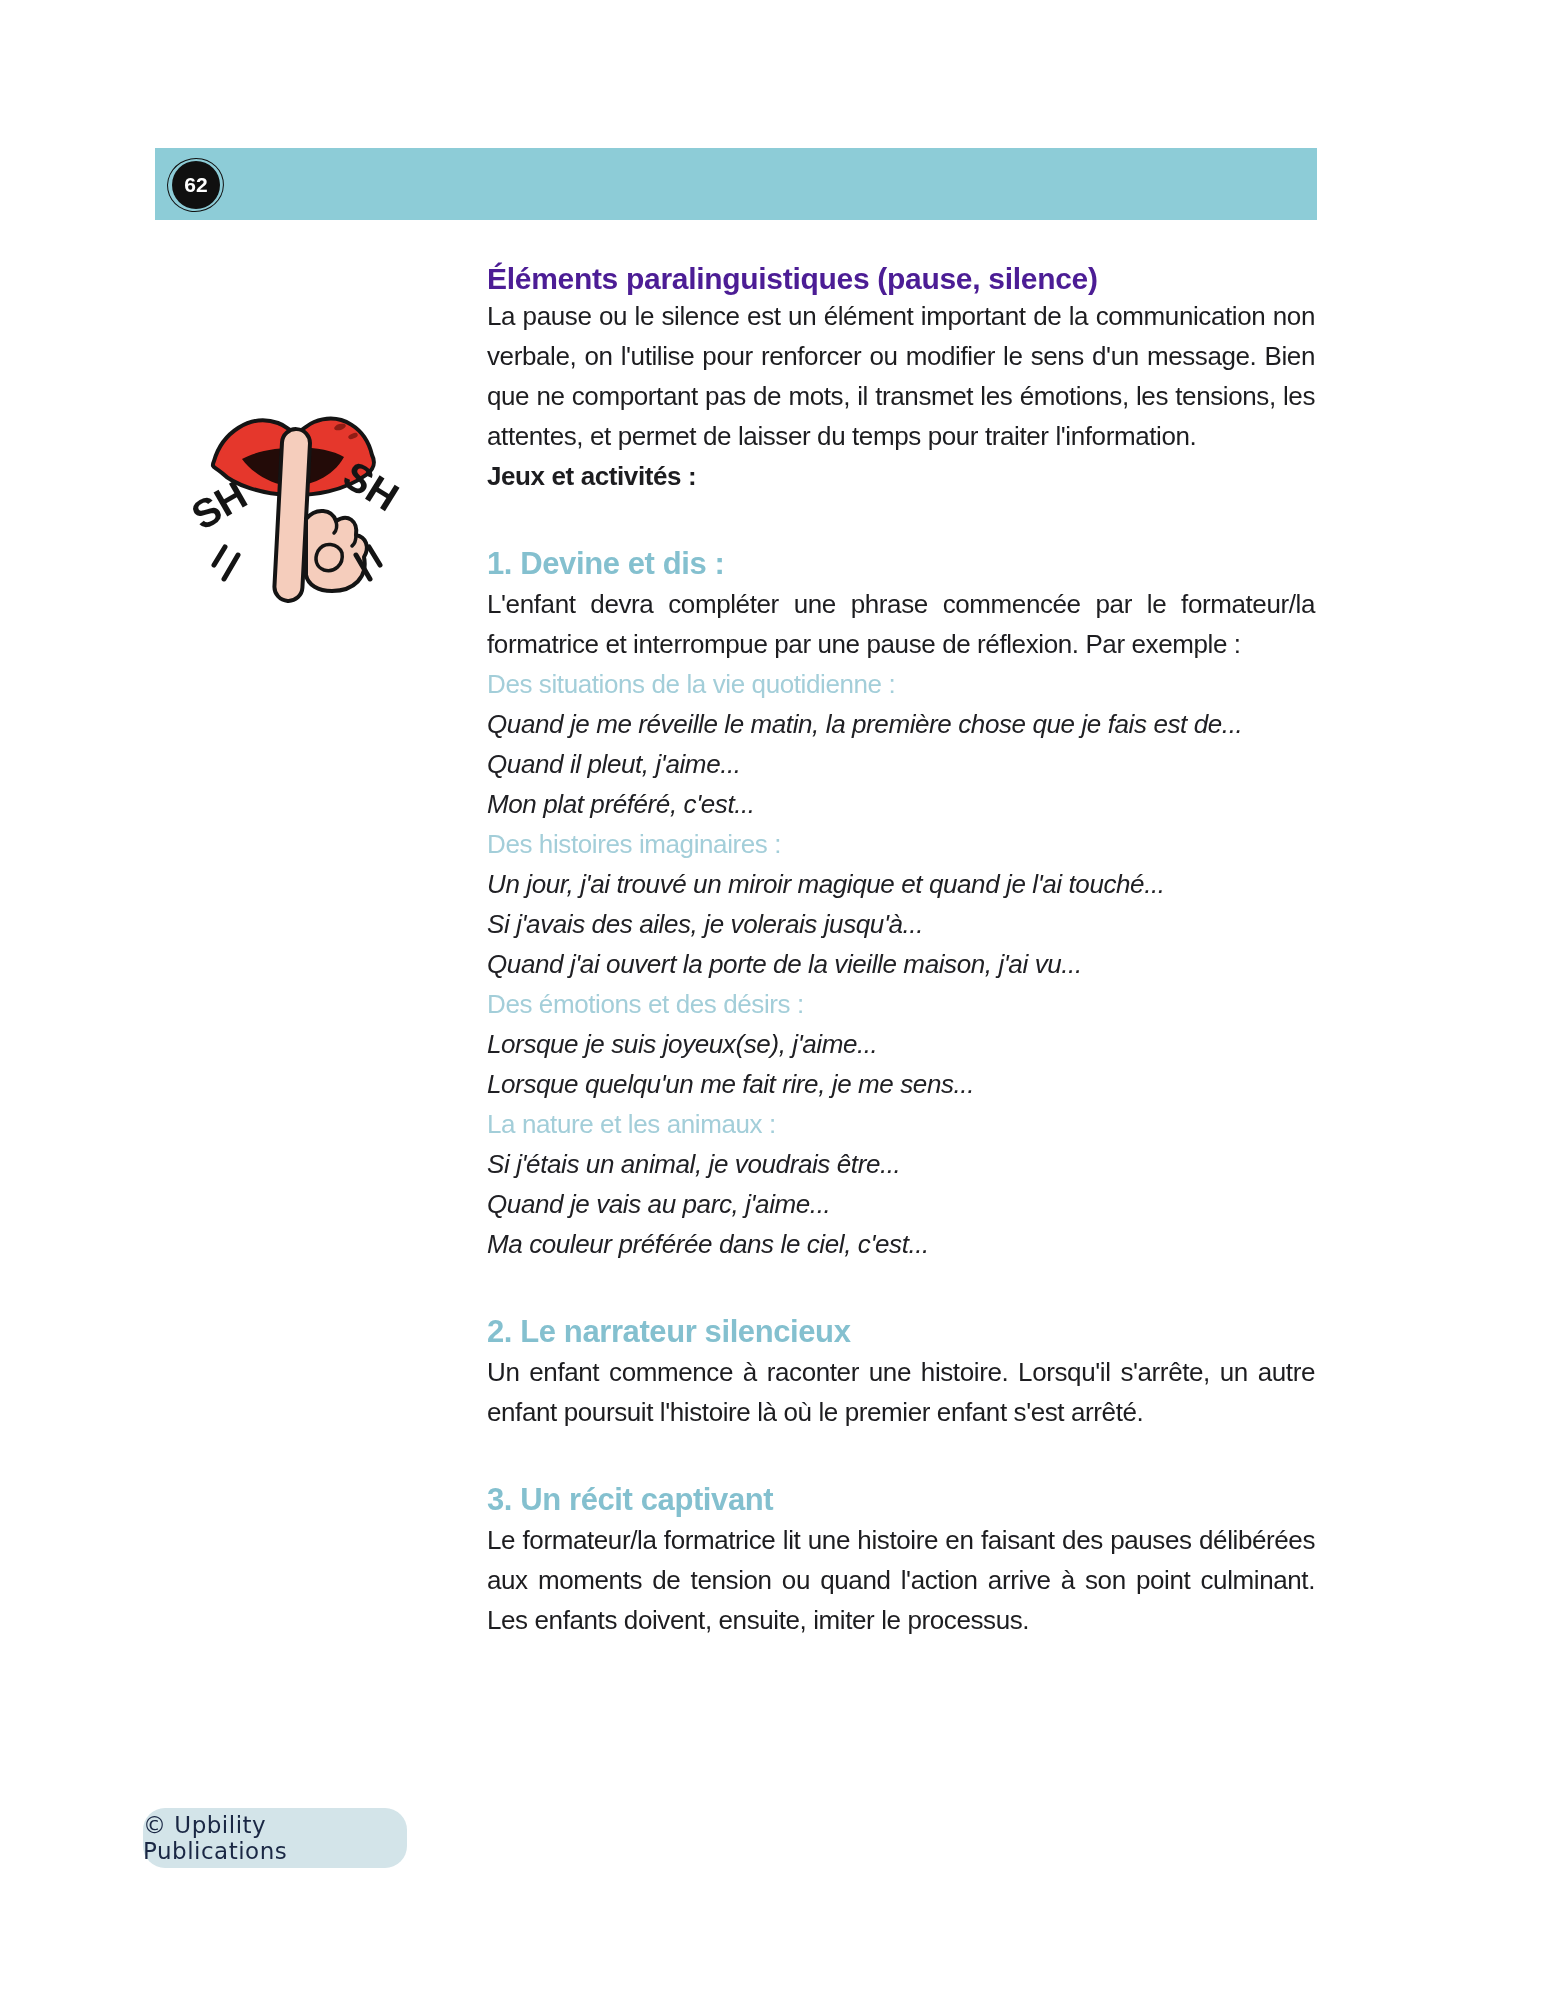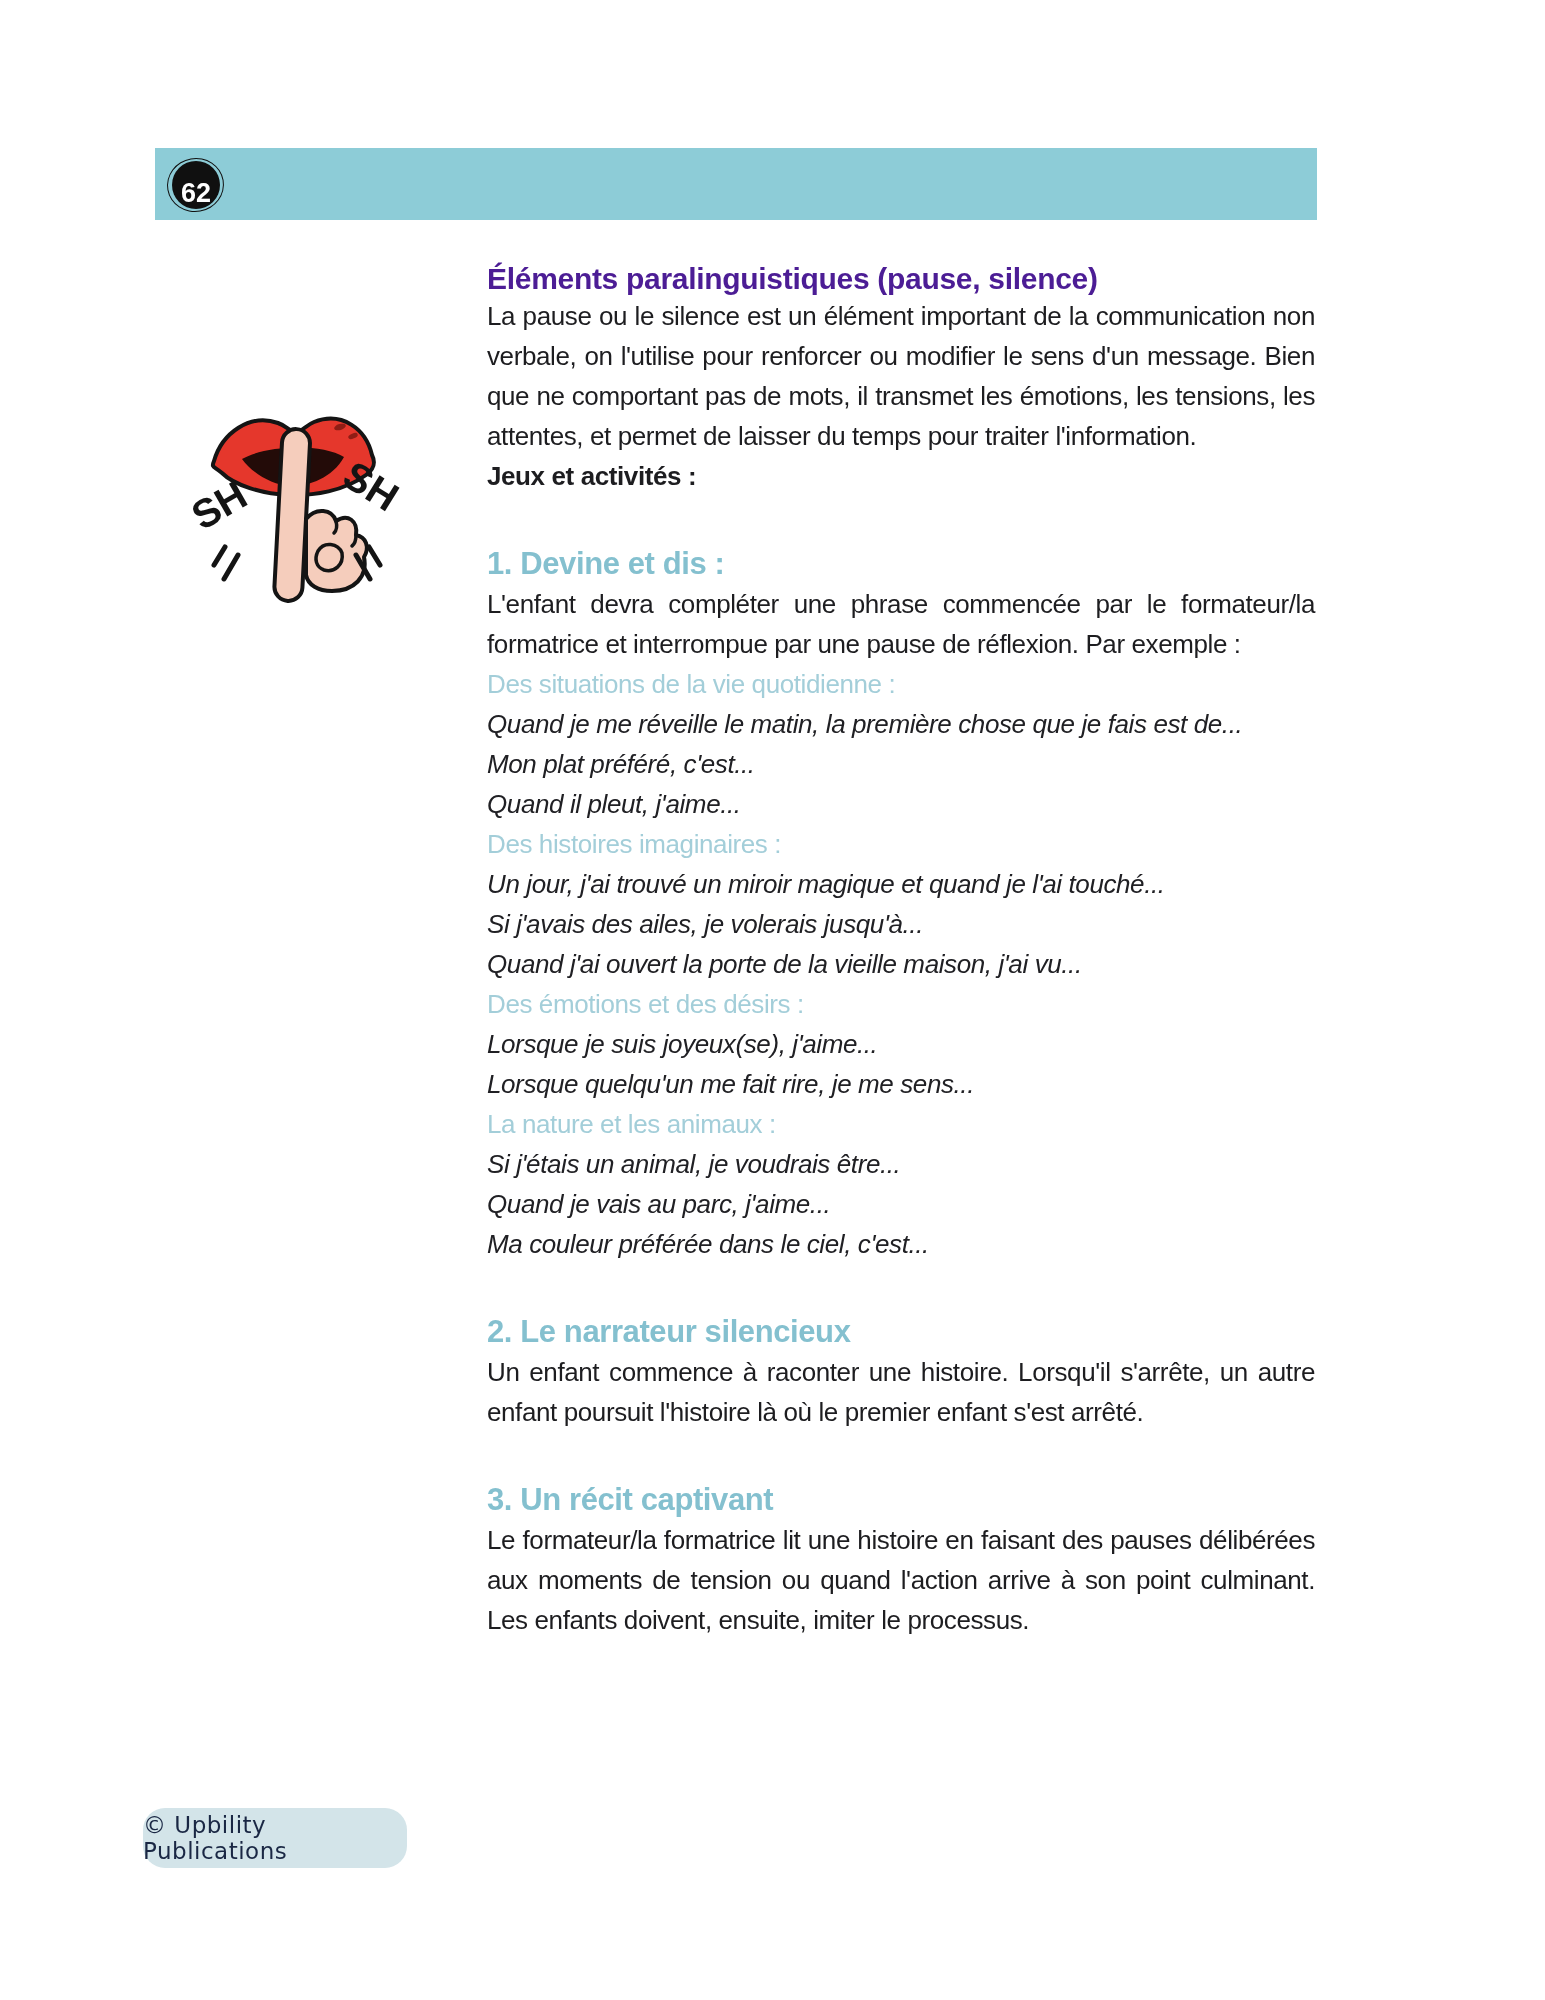--- a/index.html
+++ b/index.html
@@ -20,22 +20,22 @@
     width: 1162px; height: 72px;
     background: #8dccd7;
   }
   .page-badge {
     position: absolute;
     left: 172px; top: 161px;
     width: 48px; height: 48px;
     background: #101010;
     border-radius: 50%;
     color: #ffffff;
-    display: flex; align-items: flex-end; justify-content: center;
-    font-size: 27px; font-weight: 700;
+    display: flex; align-items: center; justify-content: center;
+    font-size: 21px; font-weight: 700;
   }
   .page-badge::before {
     content: "";
     position: absolute;
     left: -5px; top: -3px;
     width: 55px; height: 52px;
     border: 1.6px solid #101010;
     border-radius: 50%;
     transform: rotate(-10deg);
   }
@@ -140,22 +140,22 @@
 
     <p class="activities-heading">Jeux et activités :</p>
 
     <section class="section">
       <h2 class="section-title">1. Devine et dis :</h2>
       <p class="justify">L'enfant devra compléter une phrase commencée par le formateur/la formatrice et interrompue par une pause de réflexion. Par exemple :</p>
 
       <div>
         <p class="group-label">Des situations de la vie quotidienne :</p>
         <p class="item">Quand je me réveille le matin, la première chose que je fais est de...</p>
+        <p class="item">Quand il pleut, j'aime...</p>
         <p class="item">Mon plat préféré, c'est...</p>
-        <p class="item">Quand il pleut, j'aime...</p>
       </div>
 
       <div>
         <p class="group-label">Des histoires imaginaires :</p>
         <p class="item">Un jour, j'ai trouvé un miroir magique et quand je l'ai touché...</p>
         <p class="item">Si j'avais des ailes, je volerais jusqu'à...</p>
         <p class="item">Quand j'ai ouvert la porte de la vieille maison, j'ai vu...</p>
       </div>
 
       <div>

